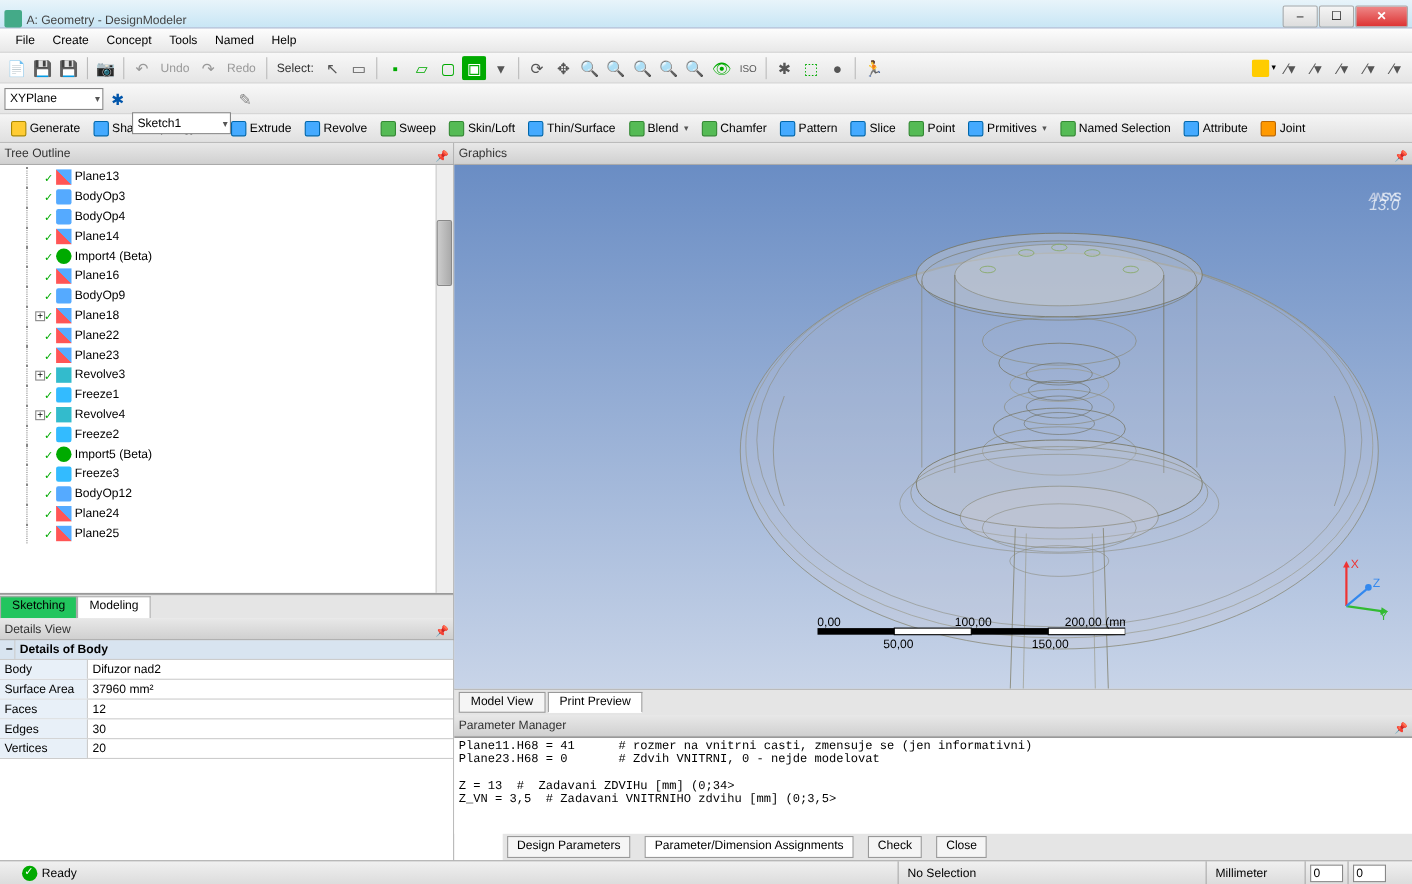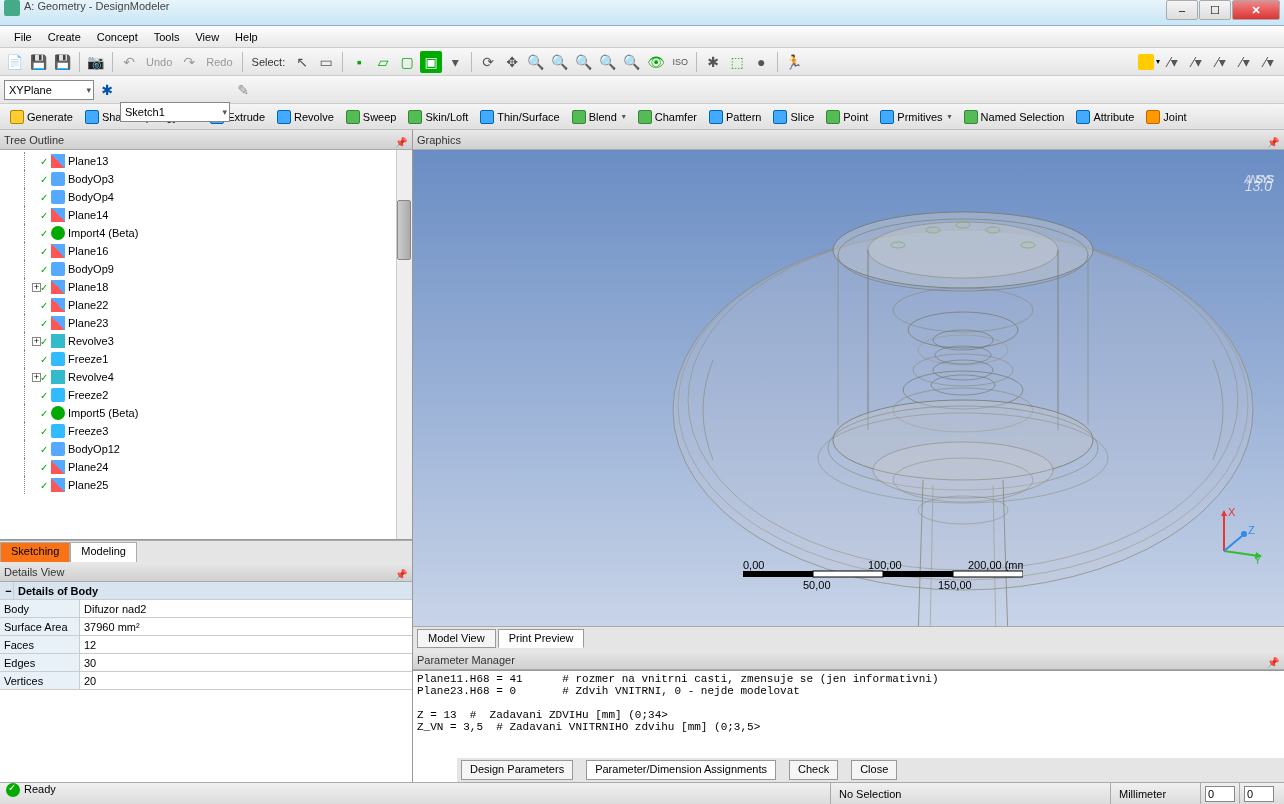--- a/index.html
+++ b/index.html
@@ -1,19 +1,19 @@
 <!DOCTYPE html>
 <html><head>
 <meta charset="utf-8">
 <style>
 * { margin: 0; padding: 0; box-sizing: border-box; font-family: 'Segoe UI', Tahoma, sans-serif; font-size: 11px; }
 body { background: #f0f0f0; width: 1284px; height: 804px; overflow: hidden; position: relative; }
 
 
-.titlebar { height: 26px; background: linear-gradient(to bottom, #e8f4fa, #c8e6f5); display: flex; align-items: flex-start; padding: 0 4px; border-bottom: 1px solid #9ac; }
+.titlebar { height: 26px; background: linear-gradient(to bottom, #e8f4fa, #c8e6f5); display: flex; align-items: flex-end; padding: 0 4px; border-bottom: 1px solid #9ac; }
 .titlebar .icon { width: 16px; height: 16px; background: #4a8; border-radius: 2px; margin-right: 4px; }
 .titlebar .title { flex: 1; color: #444; }
 .win-btns { display: flex; gap: 1px; }
 .win-btn { width: 32px; height: 20px; background: linear-gradient(to bottom, #f5f5f5, #ddd); border: 1px solid #aaa; border-radius: 2px; text-align: center; line-height: 18px; cursor: pointer; }
 .win-btn.close { background: linear-gradient(to bottom, #e88, #d33); color: #fff; width: 48px; }
 .win-btn.close::before { content: '✕'; font-weight: bold; }
 .win-btn.min::before { content: '–'; }
 .win-btn.max::before { content: '☐'; }
 
 
@@ -58,21 +58,21 @@
 .ti-body { background: #5af; border-radius: 2px; }
 .ti-import { background: #0a0; border-radius: 50%; }
 .ti-revolve { background: #3bc; }
 .ti-freeze { background: #3bf; border-radius: 2px; }
 .tree-dotted::before { content: ''; position: absolute; left: 24px; top: 0; bottom: 0; border-left: 1px dotted #888; }
 .tree-scrollbar { position: absolute; right: 0; top: 0; width: 16px; height: 100%; background: #eee; border-left: 1px solid #ccc; }
 .tree-thumb { position: absolute; right: 1px; top: 50px; width: 14px; height: 60px; background: linear-gradient(to right, #ccc, #aaa); border: 1px solid #888; border-radius: 2px; }
 
 
 .tree-tabs { height: 22px; background: #e5e5e5; display: flex; border-top: 1px solid #aaa; }
-.tree-tab { padding: 2px 10px; border: 1px solid #aaa; border-bottom: none; background: #f97316; margin-top: 1px; cursor: pointer; }
+.tree-tab { padding: 2px 10px; border: 1px solid #aaa; border-bottom: none; background: #22c55e; margin-top: 1px; cursor: pointer; }
 .tree-tab.active { background: #fff; }
 
 
 .details-view { height: 200px; background: #fff; display: flex; flex-direction: column; }
 .details-table { flex: 1; }
 .details-row { display: flex; border-bottom: 1px solid #ccc; height: 18px; line-height: 18px; }
 .details-row.hdr { background: #d8e4f0; font-weight: bold; }
 .details-row .k { width: 80px; padding-left: 4px; border-right: 1px solid #ccc; background: #e8f0f8; }
 .details-row .v { flex: 1; padding-left: 4px; }
 .details-row.hdr .k { width: 14px; text-align: center; background: #d8e4f0; }
@@ -92,21 +92,21 @@
 .gfx-tab.active { background: #fff; border-bottom-color: #fff; }
 
 
 .param-mgr { height: 112px; display: flex; flex-direction: column; background: #fff; border-top: 1px solid #999; }
 .param-text { flex: 1; font-family: 'Courier New', monospace; font-size: 11px; padding: 2px 4px; white-space: pre; overflow: auto; background: #fff; }
 .param-tabs { height: 24px; background: #e5e5e5; display: flex; padding: 2px 4px; gap: 13px; margin-left: 44px; }
 .param-tab { padding: 2px 8px; border: 1px solid #999; background: #f5f5f5; cursor: pointer; }
 .param-tab.active { background: #fff; }
 
 
-.statusbar { height: 22px; background: linear-gradient(to bottom, #f0f0f0, #dcdcdc); border-top: 1px solid #aaa; display: flex; padding: 0 6px; position: absolute; bottom: 0; left: 0; right: 0; }
+.statusbar { height: 22px; background: linear-gradient(to bottom, #f0f0f0, #dcdcdc); border-top: 1px solid #aaa; display: flex; align-items: center; padding: 0 20px; position: absolute; bottom: 0; left: 0; right: 0; }
 .status-icon { width: 14px; height: 14px; background: #0a0; border-radius: 50%; margin-right: 4px; position: relative; }
 .status-icon::after { content: '✓'; color: #fff; font-size: 10px; position: absolute; left: 2px; top: -1px; }
 .statusbar .spacer { flex: 1; }
 .statusbar .cell { border-left: 1px solid #aaa; padding: 0 8px; height: 100%; line-height: 22px; }
 .statusbar input { width: 30px; border: 1px solid #888; height: 16px; padding: 0 2px; }
 </style>
 </head>
 <body>
 
 <div class="titlebar">
@@ -117,21 +117,21 @@
     <div class="win-btn max"></div>
     <div class="win-btn close"></div>
   </div>
 </div>
 
 <div class="menubar">
   <span>File</span>
   <span>Create</span>
   <span>Concept</span>
   <span>Tools</span>
-  <span>View</span>
+  <span>Named</span>
   <span>Help</span>
 </div>
 
 <div class="toolbar">
   <div class="tb-btn">📄</div>
   <div class="tb-btn" style="color:#05a;">💾</div>
   <div class="tb-btn" style="color:#05a;">💾</div>
   <div class="tb-sep"></div>
   <div class="tb-btn">📷</div>
   <div class="tb-sep"></div>
@@ -171,21 +171,21 @@
   <div class="tb-btn">⁄▾</div>
   <div class="tb-btn">⁄▾</div>
   <div class="tb-btn">⁄▾</div>
   <div class="tb-btn">⁄▾</div>
   <div class="tb-btn">⁄▾</div>
 </div>
 
 <div class="toolbar">
   <div class="tb-combo" style="width:90px;">XYPlane</div>
   <div class="tb-btn" style="color:#05a;">✱</div>
-  <div class="tb-combo" style="width:110px;margin-top:44px;">Sketch1</div>
+  <div class="tb-combo" style="width:90px;margin-top:44px;">Sketch1</div>
   <div class="tb-btn" style="color:#888;">✎</div>
 </div>
 
 <div class="feature-bar">
   <div class="feat-btn">
       <span class="feat-icon fi-yellow"></span>
       <span>Generate</span>
     </div>
   <div class="feat-btn">
       <span class="feat-icon fi-blue"></span>

